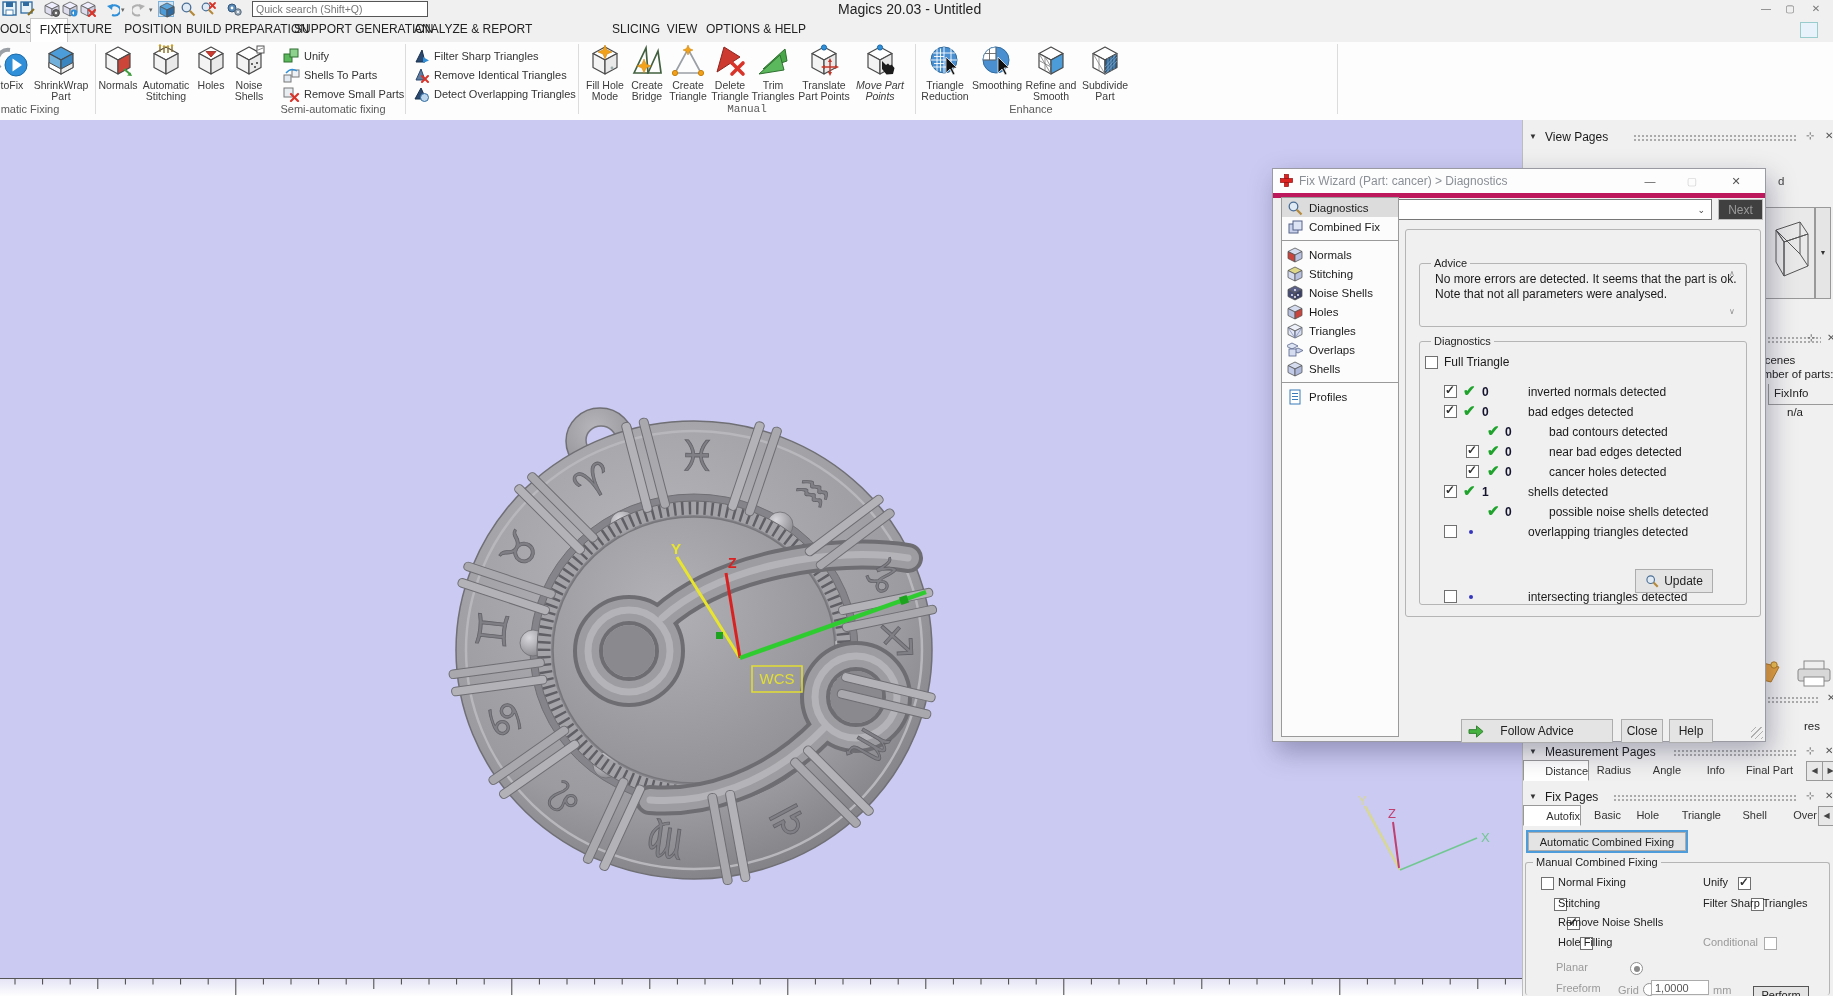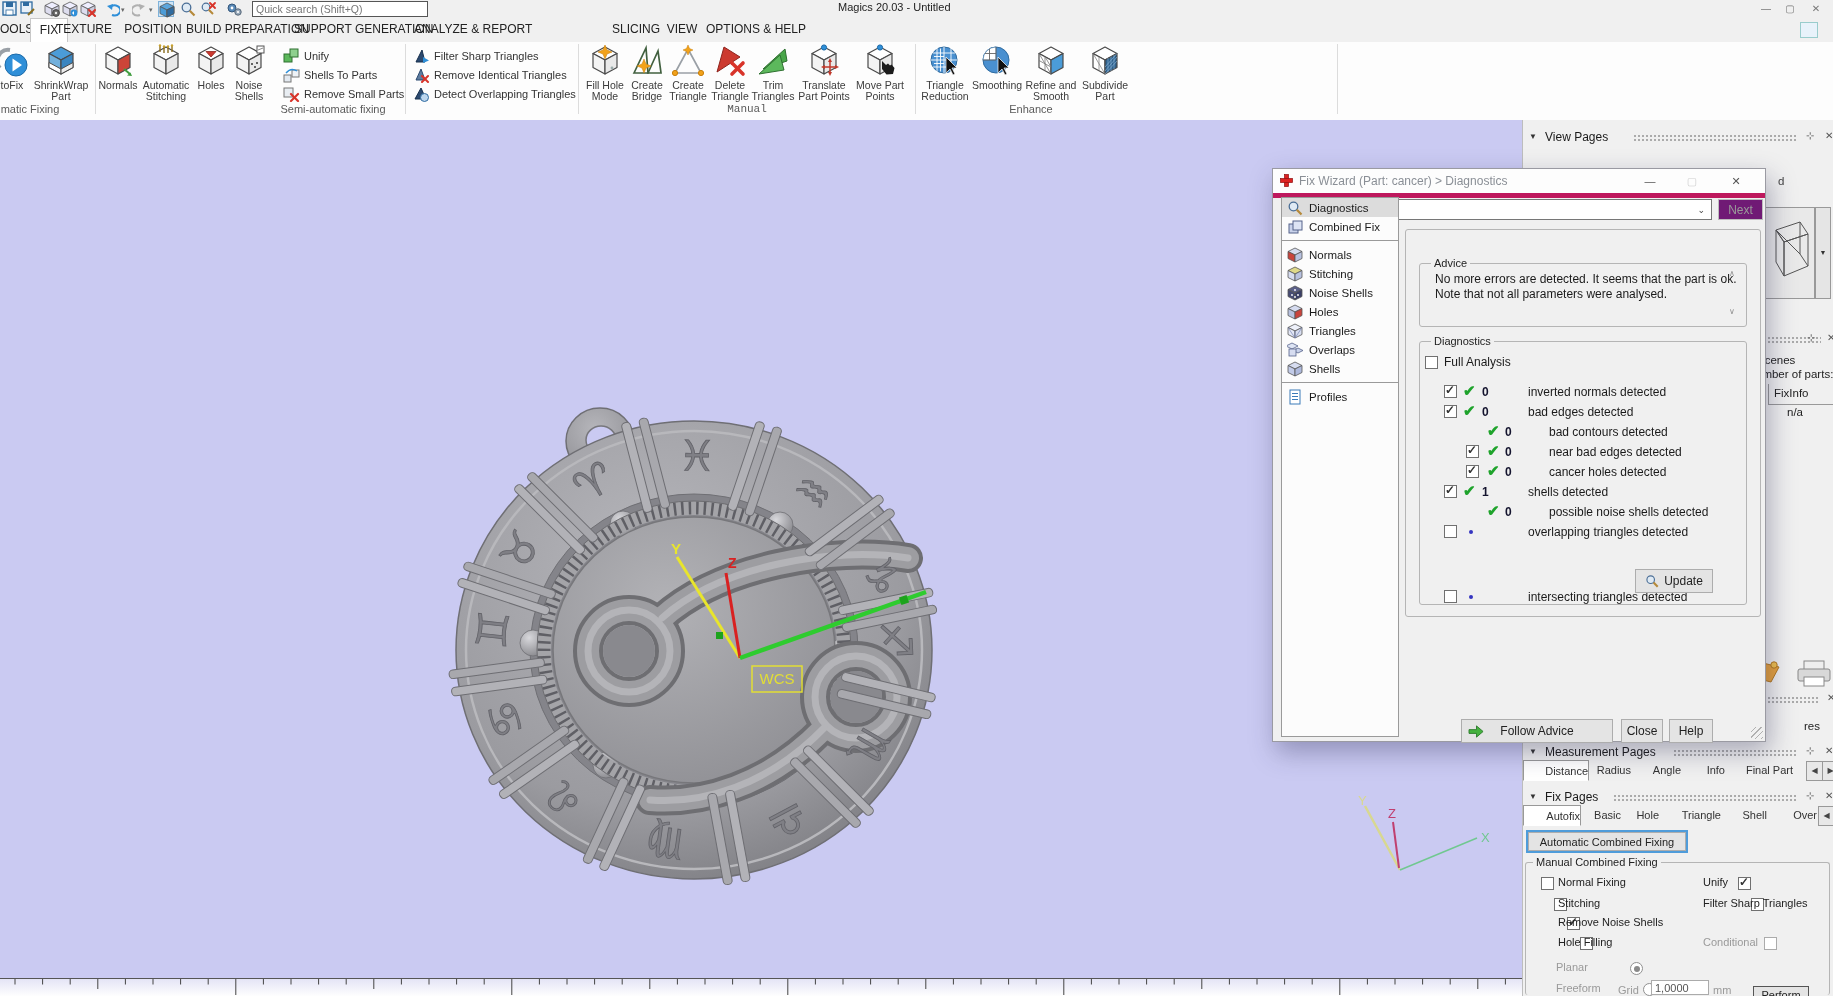--- a/index.html
+++ b/index.html
@@ -1,21 +1,21 @@
 <!DOCTYPE html>
 <html><head>
 <meta charset="utf-8">
 <style>
   html,body{margin:0;padding:0}
   body{width:1833px;height:996px;position:relative;overflow:hidden;
        font-family:"Liberation Sans",sans-serif;background:#f0f0f0;color:#222;font-size:12px}
   .abs{position:absolute}
   
   #titlebar{left:0;top:0;width:1833px;height:18px;background:#f0f0f0}
-  #winTitle{top:1px;font-size:11px;color:#222;white-space:nowrap}
+  #winTitle{top:1px;font-size:14px;color:#222;white-space:nowrap}
   .winctl{top:1px;width:22px;height:15px;text-align:center;color:#777;font-size:10px;line-height:15px}
   .qat{top:1px;width:16px;height:16px}
   .qat.activebg{background:#cfe5f6;border:1px solid #7fb2da;box-sizing:border-box}
   .caret{top:6px;font-size:7px;color:#666}
   #searchBox{left:252px;top:1px;width:168px;height:14px;border:1px solid #555;background:#fff;
              font-size:10.5px;padding:0 3px;font-family:"Liberation Sans",sans-serif;color:#333}
   #searchBox::placeholder{color:#777}
   
   #menubar{left:0;top:18px;width:1833px;height:24px;background:#f0f0f0}
   .mtab{top:0;height:23px;line-height:23px;text-align:center;font-size:12px;color:#222;white-space:nowrap}
@@ -64,21 +64,21 @@
   #dlgTitlebar{left:0;top:0;width:492px;height:24px;background:#fdfdfd;border-bottom:5px solid #be185d}
   #dlgTitle{left:26px;top:5px;font-size:12px;color:#8a8f96;white-space:nowrap}
   .dlgctl{top:4px;width:22px;height:16px;text-align:center;font-size:11px;color:#555;line-height:16px}
   #dlgSidebar{left:8px;top:28px;width:118px;height:540px;background:#fcfcfc;border:1px solid #9a9a9a;box-sizing:border-box}
   .sbitem{height:19px;display:flex;align-items:center;padding-left:5px;font-size:11.5px;color:#1a1a1a;white-space:nowrap}
   .sbitem.sel{background:#dcdcdc}
   .sbitem .ic{width:17px;height:16px;margin-right:5px;flex:0 0 17px}
   .sbsep{height:1px;background:#9a9a9a;margin:4px 0}
   .btn{background:#e4e4e4;border:1px solid #adadad;text-align:center;font-size:12px;color:#222;
        box-sizing:border-box;display:flex;align-items:center;justify-content:center}
-  .btn.disabled{background:#701a75;color:#9a9a9a;border-color:#bdbdbd}
+  .btn.disabled{background:#404040;color:#9a9a9a;border-color:#bdbdbd}
   .combo{background:#fff;border:1px solid #767676;box-sizing:border-box;font-size:12px;color:#111;
          display:flex;align-items:center;padding:0 6px}
   .combo .arr{margin-left:auto;font-size:9px;color:#444}
   .diagrow{position:absolute;height:16px;display:flex;align-items:center}
   .okcheck{color:#1fa32c;font-weight:bold;font-size:15px;line-height:14px}
   .cnt{font-weight:bold;font-size:12px;color:#14142e}
   .bdot{width:4px;height:4px;border-radius:50%;background:#3535c0;display:inline-block}
   .rowlbl{font-size:12px;color:#1a1a1a;white-space:nowrap}
   .scrArr{font-size:8px;color:#909090}
   .grip{right:2px;bottom:2px;width:12px;height:12px;
@@ -339,21 +339,21 @@
           <g fill="#c0392b">
             <polygon points="23,14 21,18 25,18"></polygon>
             <polygon points="23,32 21,28 25,28"></polygon>
             <polygon points="14,23 18,21 18,25"></polygon>
             <polygon points="32,23 28,21 28,25"></polygon>
           </g>
           <circle cx="17" cy="3.5" r="2.6" fill="#2f8fd8" stroke="#1b6aa8"></circle>
         </svg></div>
       <div class="rlb">Translate Part Points</div>
     </div>
-    <div class="abs ritem" style="left: 853px; width: 54px;">
+    <div class="abs ritem" style="left: 853px; width: 54px; font-style: italic;">
       <div class="ric"><svg width="34" height="34" viewBox="0 0 34 34">
           <g stroke="#4a4a4a" stroke-width="1.2" stroke-linejoin="round">
             <polygon points="17,3 29,9.5 17,16 5,9.5" fill="#fff"></polygon>
             <polygon points="5,9.5 17,16 17,30 5,23.5" fill="#f3f3f3"></polygon>
             <polygon points="29,9.5 17,16 17,30 29,23.5" fill="#e9e9e9"></polygon>
           </g>
           <circle cx="17" cy="3.5" r="2.6" fill="#2f8fd8" stroke="#1b6aa8"></circle>
           <path d="M19,17 l4,4 l2,-1.5 l2,2 l1.5,-1 l3,3.5 l-1.5,6 l-6.5,0.5 l-4.5,-5.5 z" fill="#1c1c1c"></path>
         </svg></div>
       <div class="rlb">Move Part Points</div>
@@ -829,21 +829,21 @@
   <span class="abs grplab" style="left:158px;top:88px">Advice</span>
   <span class="abs rowlbl" style="left:162px;top:103px">No more errors are detected. It seems that the part is ok.</span>
   <span class="abs rowlbl" style="left:162px;top:118px">Note that not all parameters were analysed.</span>
   <span class="abs scrArr" style="left:456px;top:100px">∧</span>
   <span class="abs scrArr" style="left:456px;top:138px">∨</span>
 
   
   <div class="abs grp" style="left:146px;top:172px;width:326px;height:262px"></div>
   <span class="abs grplab" style="left:158px;top:166px">Diagnostics</span>
   <span class="abs cb" id="fullAnalysisCb" style="left:152px;top:186px"></span>
-  <span class="abs rowlbl" style="left:171px;top:186px">Full Analysis</span>
+  <span class="abs rowlbl" style="left:171px;top:186px">Full Triangle</span>
   <div id="diagRows">
       <div class="diagrow" style="left: 0px; top: 215px; width: 470px;">
         <span class="cb checked" style="position: absolute; left: 171px; top: 1px;"></span>
         <span class="okcheck" style="position: absolute; left: 190px; top: 0px;">✔</span>
         <span class="cnt" style="position: absolute; left: 209px; top: 1px;">0</span>
         <span class="rowlbl" style="position: absolute; left: 255px; top: 1px;">inverted normals detected</span>
       </div>
       <div class="diagrow" style="left: 0px; top: 235px; width: 470px;">
         <span class="cb checked" style="position: absolute; left: 171px; top: 1px;"></span>
         <span class="okcheck" style="position: absolute; left: 190px; top: 0px;">✔</span>

